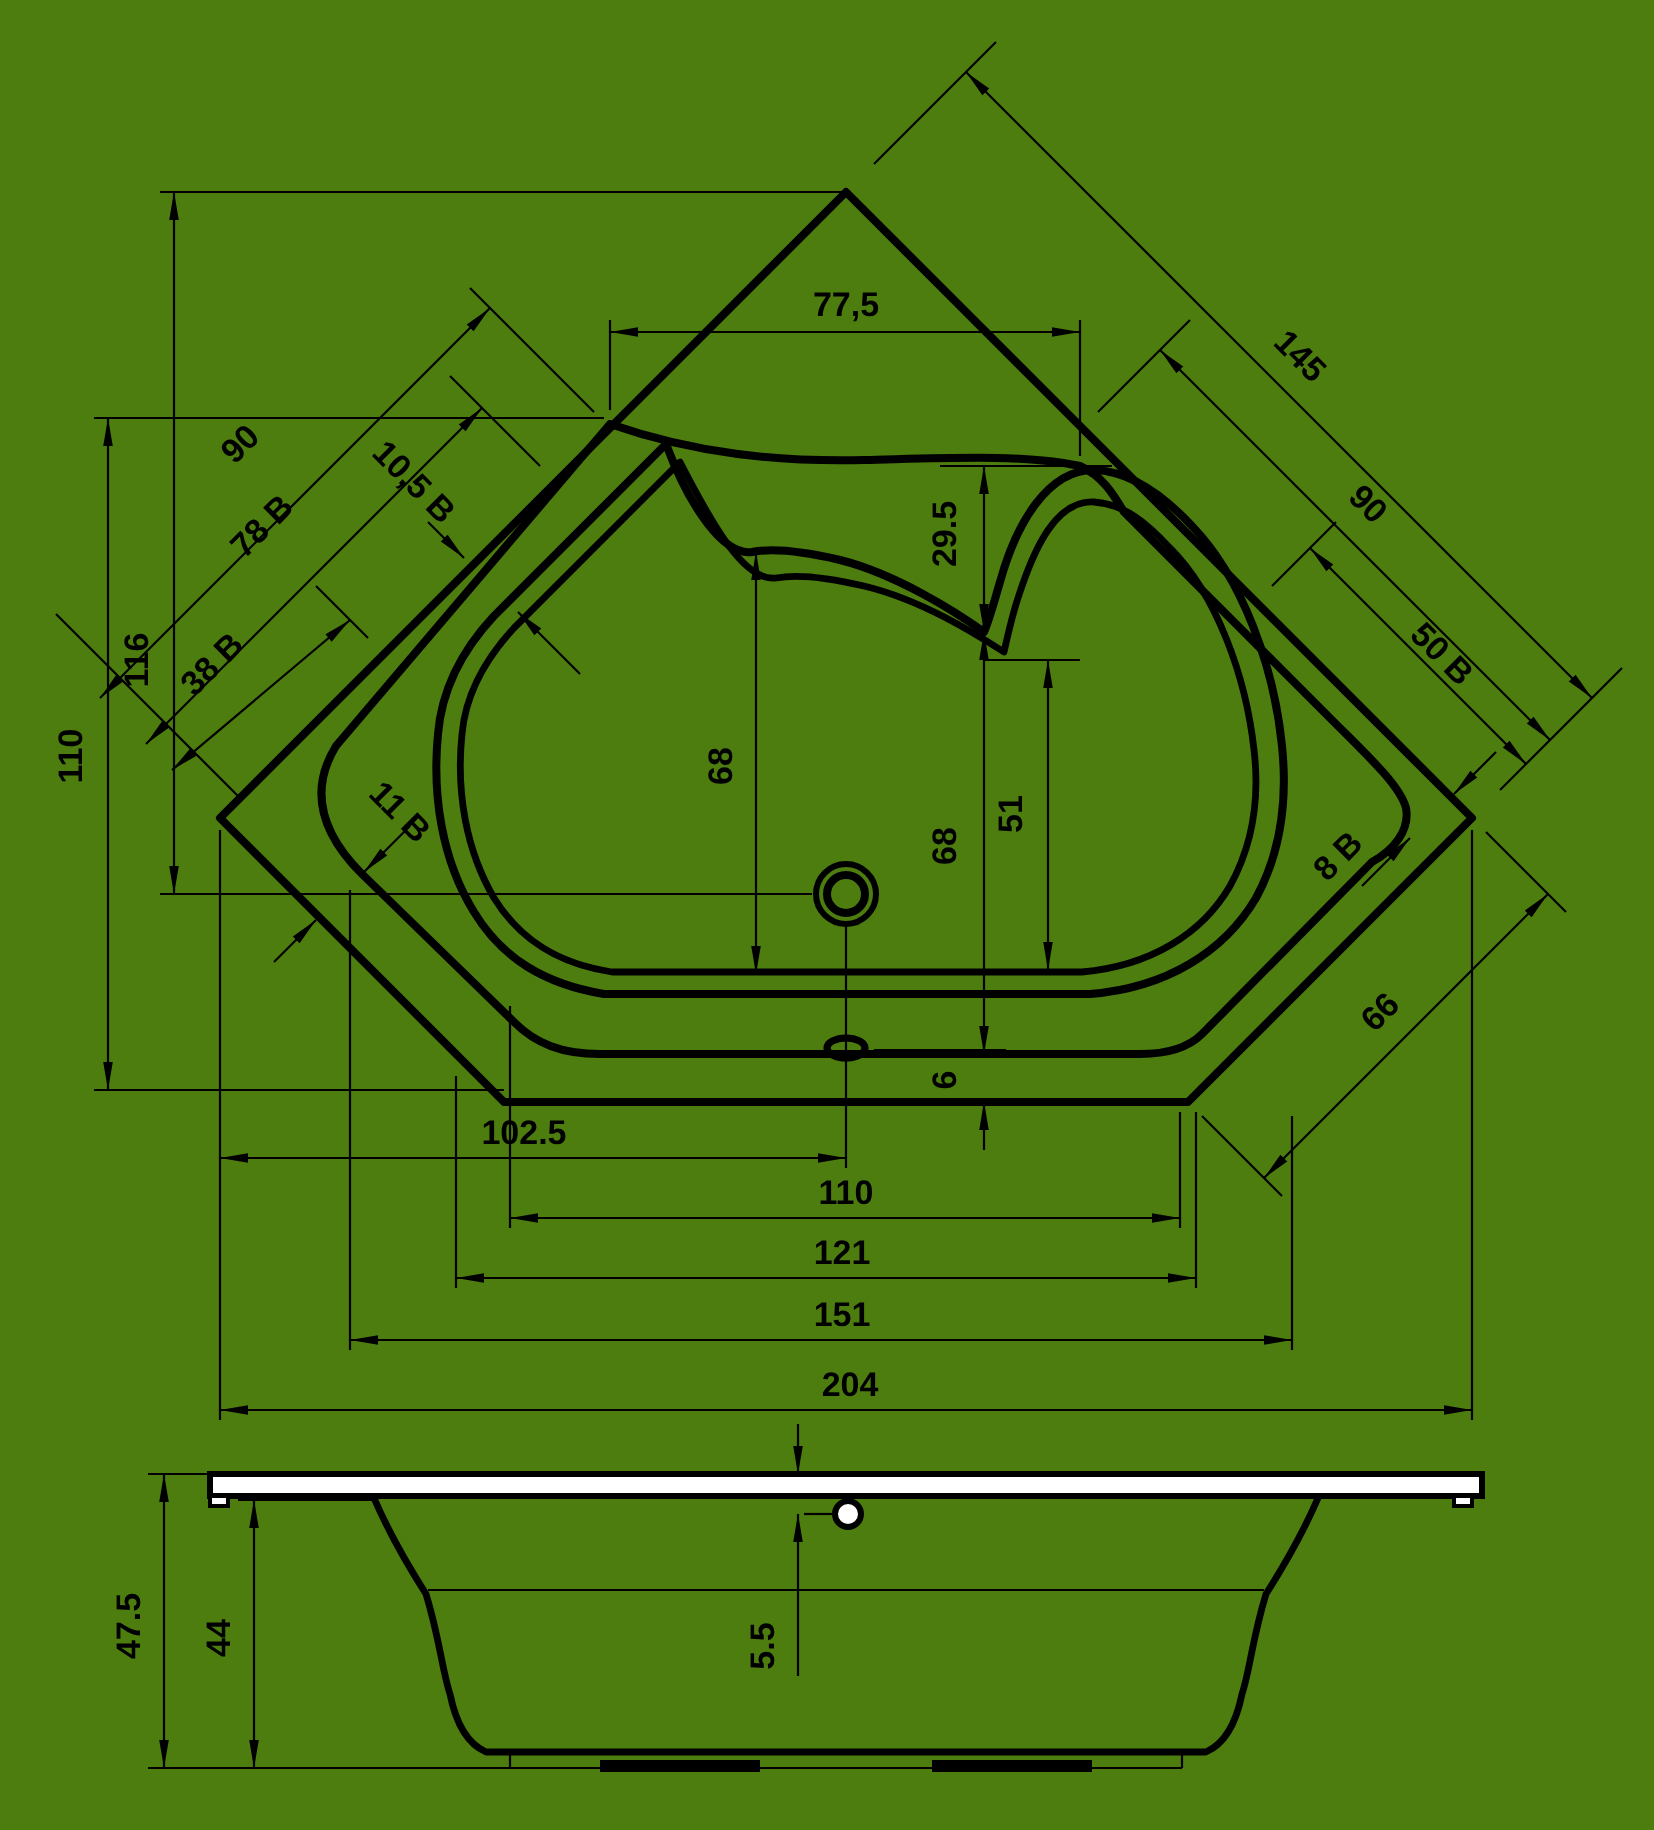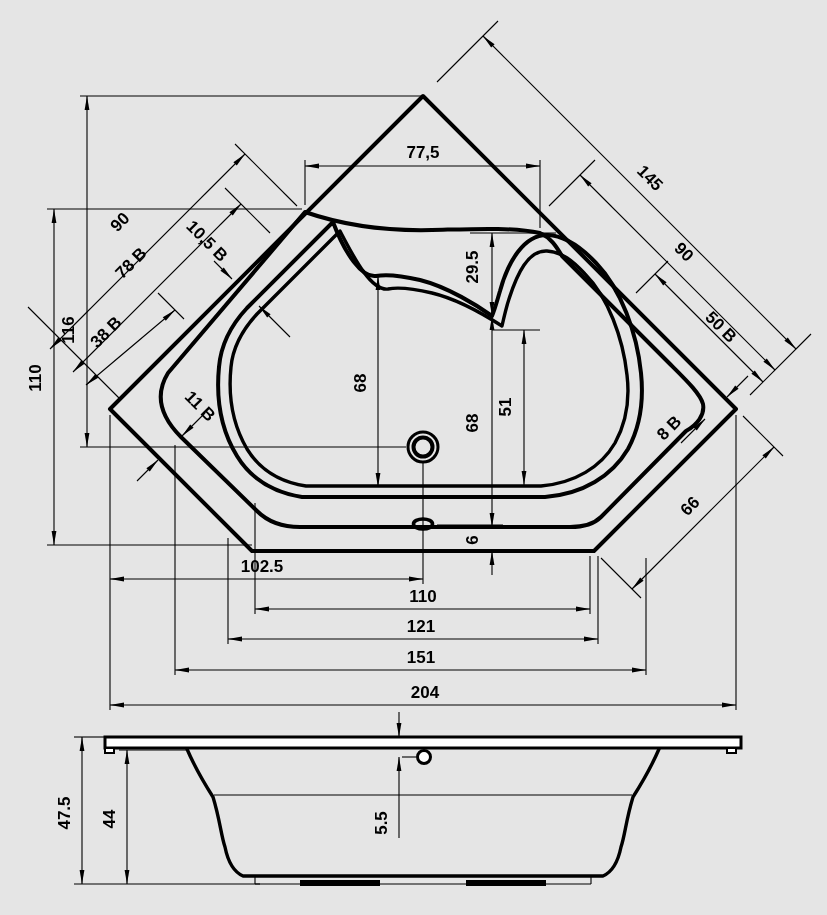--- a/index.html
+++ b/index.html
@@ -1,16 +1,16 @@
 <!DOCTYPE html>
 <html><head>
 <meta charset="utf-8">
 <style>
   html,body{margin:0;padding:0;background:#fff;}
-  .sheet{position:relative;width:827px;height:915px;background:#e5e5e5;overflow:hidden;
+  .sheet{position:relative;width:827px;height:915px;background:#4d7c0f;overflow:hidden;
          font-family:"Liberation Sans", sans-serif;}
   svg{position:absolute;left:0;top:0;}
   .thick{fill:none;stroke:#000;stroke-width:4;stroke-linecap:round;stroke-linejoin:round;}
   .thick2{fill:none;stroke:#000;stroke-width:3.4;stroke-linecap:round;stroke-linejoin:round;}
   .thin{fill:none;stroke:#000;stroke-width:1.1;}
   .dimtxt{font-family:"Liberation Sans", sans-serif;font-size:17px;font-weight:bold;fill:#000;}
   .mid{text-anchor:middle;}
 </style>
 </head>
 <body>

